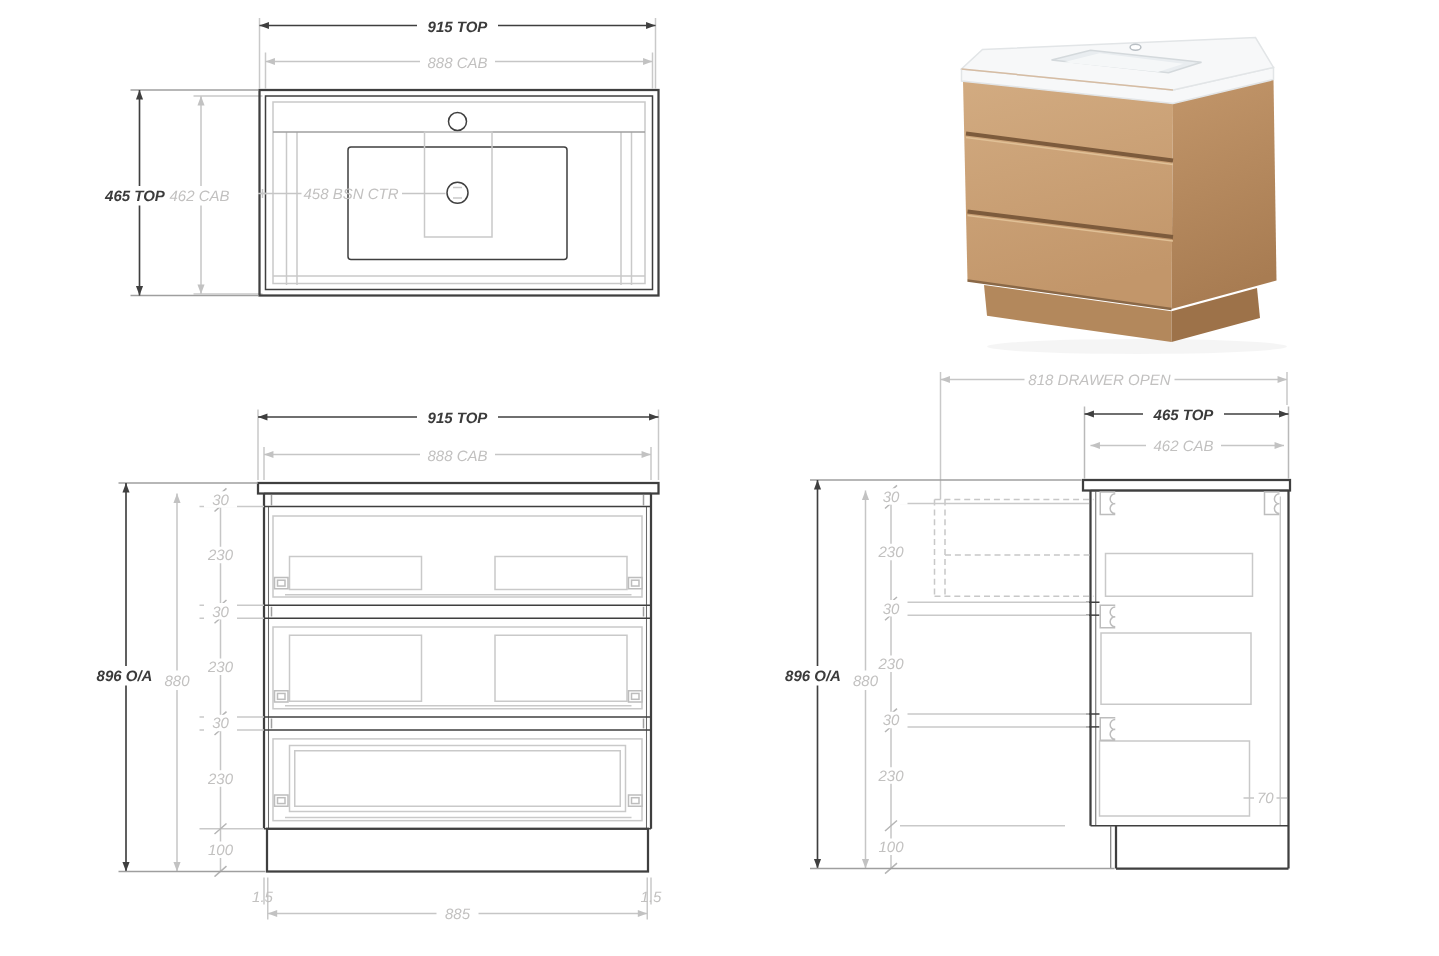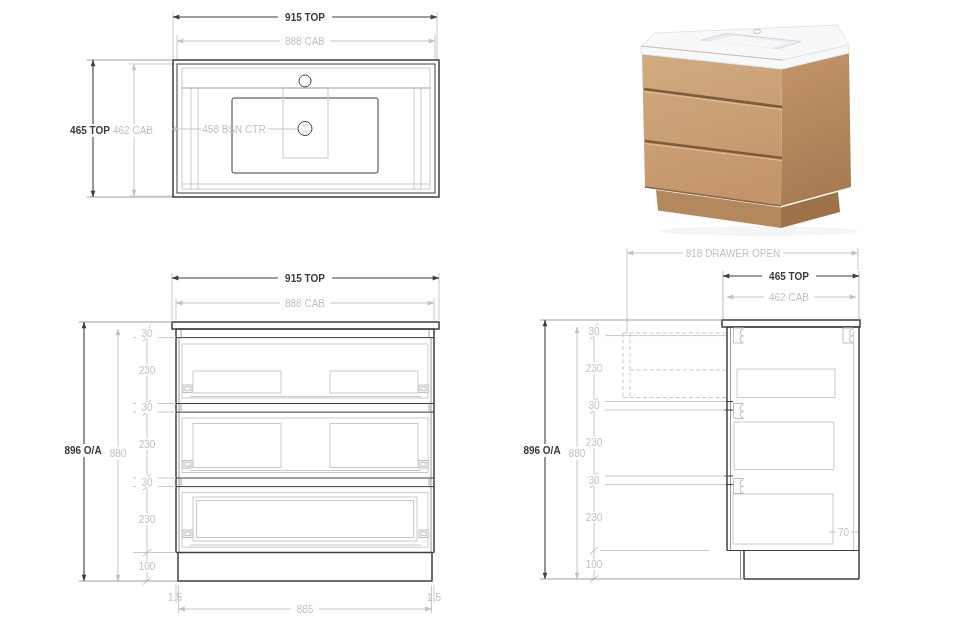--- a/index.html
+++ b/index.html
@@ -1,17 +1,17 @@
 <!DOCTYPE html>
 <html><head>
 <meta charset="utf-8">
 <style>
   html,body{margin:0;padding:0;background:#ffffff;}
   #sheet{position:relative;width:959px;height:637px;background:#ffffff;overflow:hidden;
-         font-family:"Liberation Sans",sans-serif;}
+         font-family:"Liberation Sans",sans-serif;font-style:italic;}
   svg{position:absolute;left:0;top:0;}
   
   .lnD  {stroke:#3f3f3f;stroke-width:1.5;fill:none;}
   .lnD1 {stroke:#3f3f3f;stroke-width:1;fill:none;}
   .lnDt {stroke:#6b6b6b;stroke-width:.7;fill:none;}
   .lnG  {stroke:#c9c9c9;stroke-width:1;fill:none;}
   .lnG2 {stroke:#b9b9b9;stroke-width:1;fill:none;}
   .lnM  {stroke:#9f9f9f;stroke-width:1;fill:none;}
   .dash {stroke:#c8c8c8;stroke-width:1;fill:none;stroke-dasharray:4 2.6;}
   .dimD {stroke:#3f3f3f;stroke-width:1.1;fill:none;}

